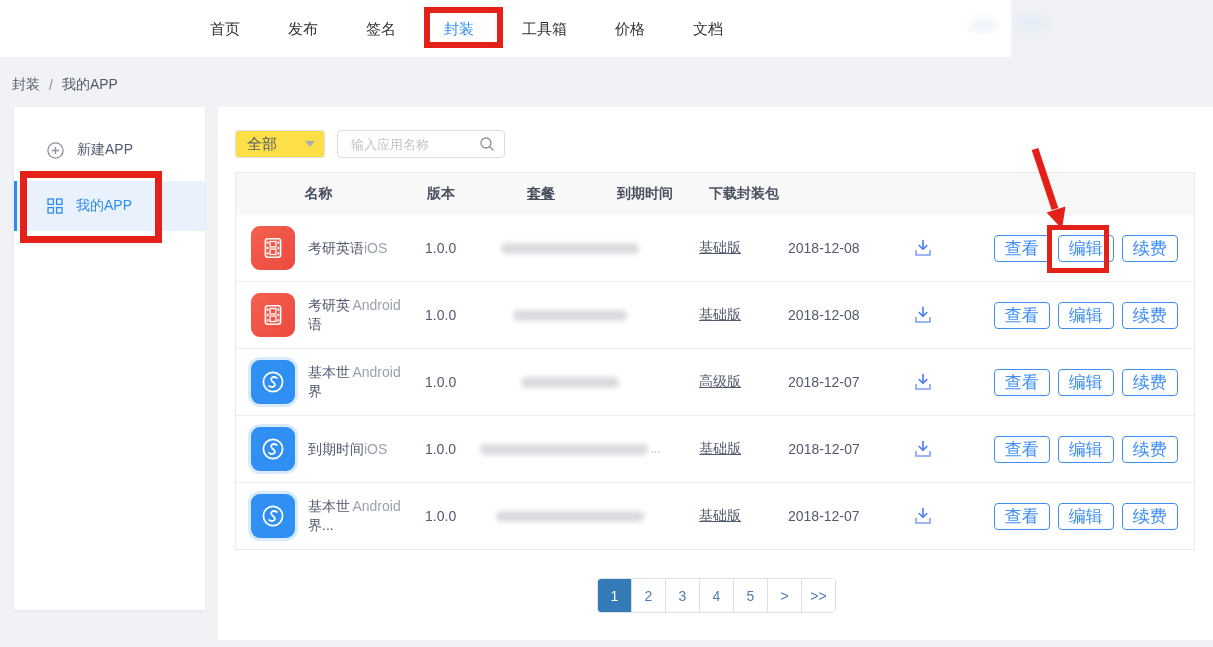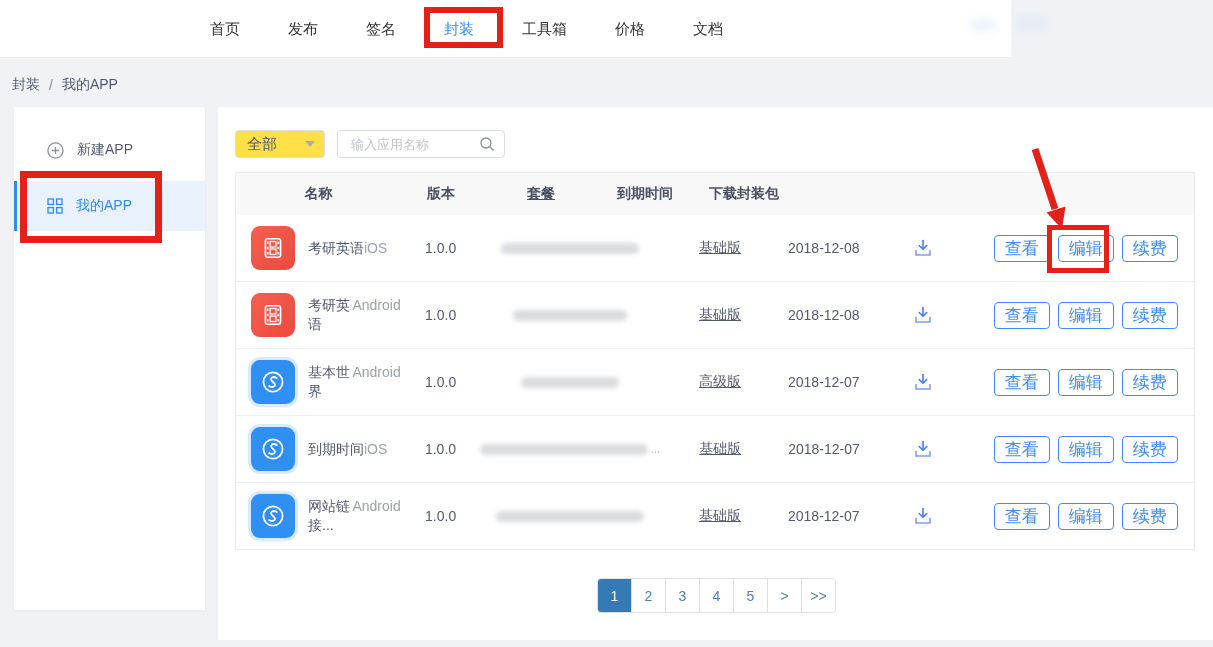--- a/index.html
+++ b/index.html
@@ -290,21 +290,21 @@
 
   <div class="trow">
     <div class="cell col-name">
       <div class="app-icon blue">
         <svg width="28" height="28" viewBox="0 0 24 24">
           <circle cx="12" cy="12" r="8.2" fill="none" stroke="#fff" stroke-width="1.5"></circle>
           <path d="M15.3 8.6 C 11.8 6.4, 8.2 9.2, 12 12 C 15.8 14.8, 12.2 17.6, 8.7 15.4" fill="none" stroke="#fff" stroke-width="1.5" stroke-linecap="round"></path>
         </svg>
       </div>
       <div class="name-block">
-        <span class="app-name">网站链接...</span>
+        <span class="app-name">基本世界...</span>
         <span class="app-platform">Android</span>
       </div>
     </div>
     <div class="cell col-version">1.0.0</div>
     <div class="cell col-link">
         <div class="blur-bar lw-4"></div>
       </div>
     <div class="cell col-plan">基础版</div>
     <div class="cell col-expiry">2018-12-07</div>
     <div class="cell col-download">

